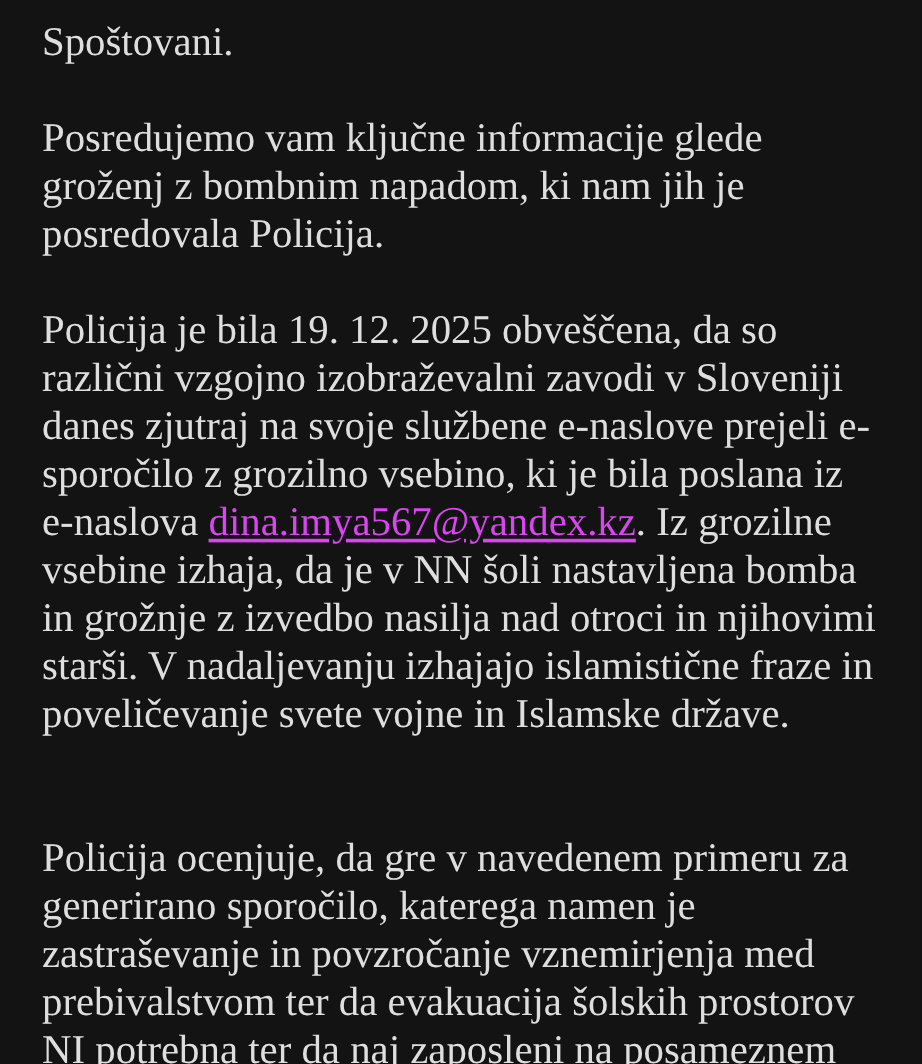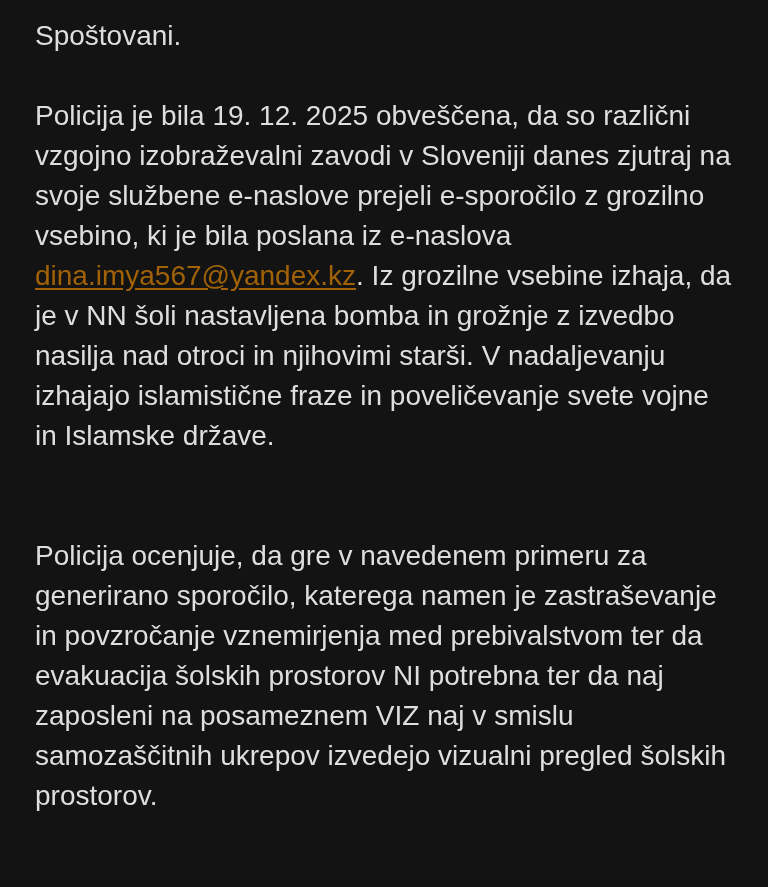--- a/index.html
+++ b/index.html
@@ -10,46 +10,47 @@
     width: 768px;
     height: 887px;
     background: #131313;
     overflow: hidden;
   }
   .email-body {
     box-sizing: border-box;
     width: 768px;
     height: 887px;
     padding: 16px 33px 20px 35px;
-    font-family: Liberation Sans, sans-serif;
-    font-size: 28px;
+    font-family: Liberation Serif, serif;
+    font-size: 34px;
     line-height: 40px;
     color: #dedede;
     -webkit-font-smoothing: antialiased;
   }
   .email-body p {
     margin: 0 0 40px 0;
   }
   .email-body p.big-gap {
     margin-bottom: 80px;
   }
   .email-body p:last-child {
     margin-bottom: 12px;
   }
   a.email-link {
-    color: #a16207;
+    color: #d946ef;
     text-decoration: underline;
     text-underline-offset: 3px;
   }
 </style>
 </head>
 <body>
 
 <div class="email-body">
 
   <p>Spoštovani.</p>
 
+  <p>Posredujemo vam ključne informacije glede groženj z bombnim napadom, ki nam jih je posredovala Policija.</p>
 
   <p class="big-gap"><span>Policija je bila 19. 12. 2025 obveščena, da so različni vzgojno izobraževalni zavodi v Sloveniji danes zjutraj na svoje službene e-naslove prejeli e-sporočilo z grozilno vsebino, ki je bila poslana iz e-naslova </span><a href="#" class="email-link">dina.imya567@yandex.kz</a><span>. Iz grozilne vsebine izhaja, da je v NN šoli nastavljena bomba in grožnje z izvedbo nasilja nad otroci in njihovimi starši. V nadaljevanju izhajajo islamistične fraze in poveličevanje svete vojne in Islamske države.</span></p>
 
   <p>Policija ocenjuje, da gre v navedenem primeru za generirano sporočilo, katerega namen je zastraševanje in povzročanje vznemirjenja med prebivalstvom ter da evakuacija šolskih prostorov NI potrebna ter da naj zaposleni na posameznem VIZ naj v smislu samozaščitnih ukrepov izvedejo vizualni pregled šolskih prostorov.</p>
 
 </div>
 
 </body></html>

